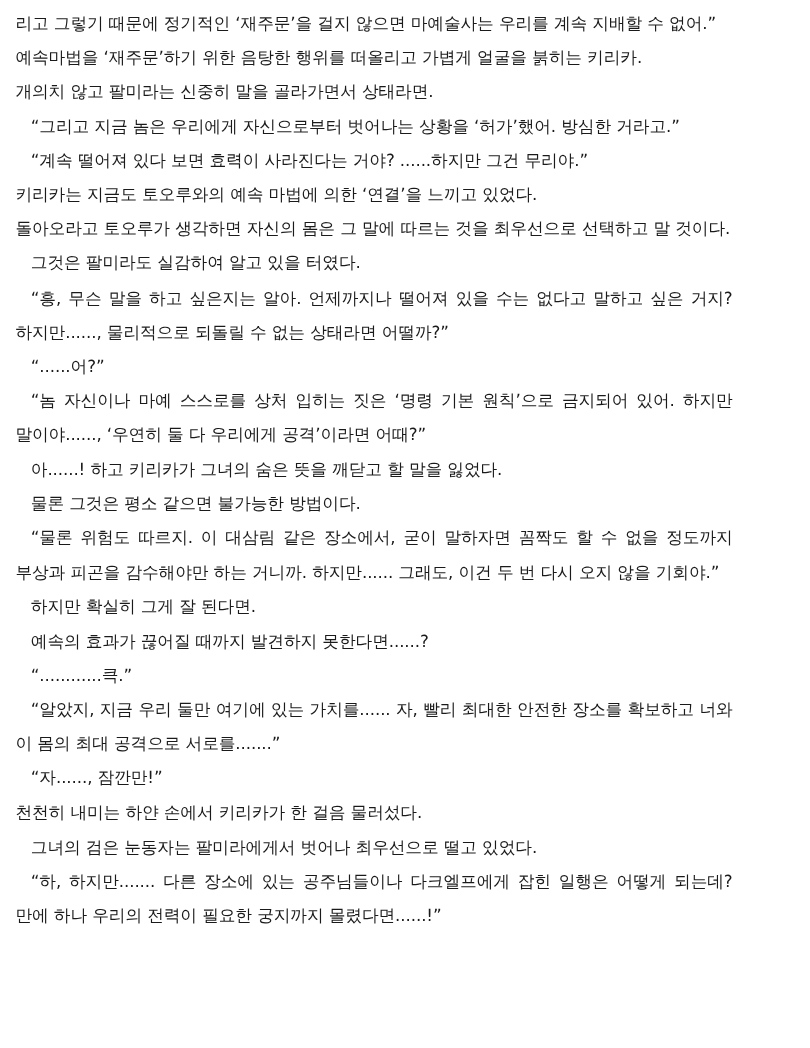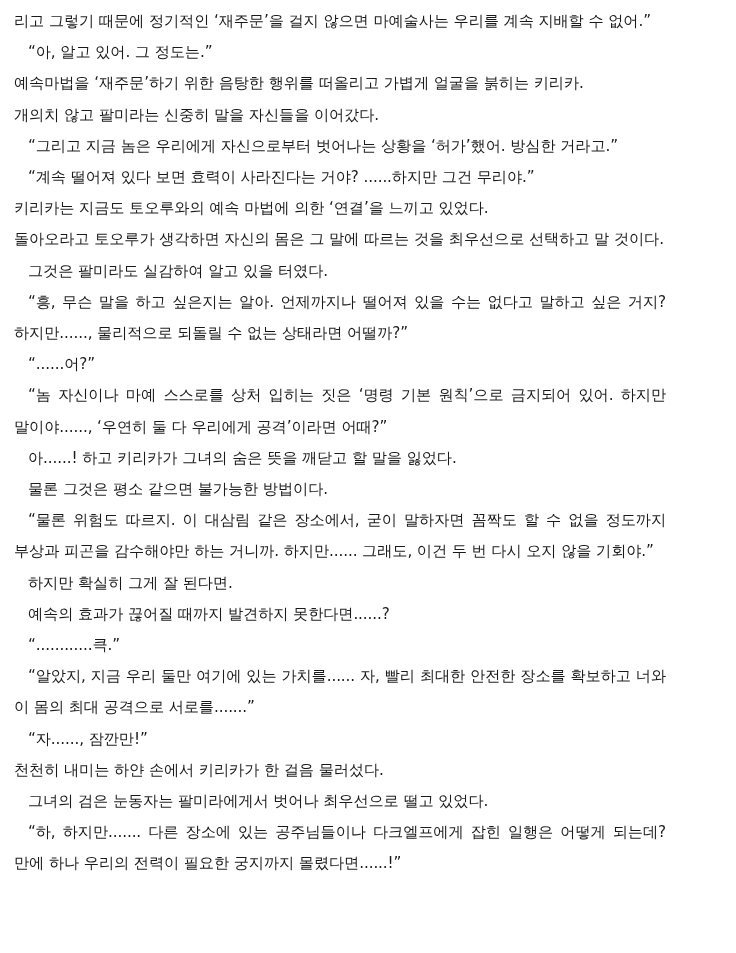--- a/index.html
+++ b/index.html
@@ -35,23 +35,22 @@
   }
   .noindent {
     text-indent: 0;
   }
 </style>
 </head>
 <body>
 
 <div id="page">
     <p class="para noindent">리고 그렇기 때문에 정기적인 ‘재주문’을 걸지 않으면 마예술사는 우리를 계속 지배할 수 없어.”</p>
-    <p class="para indent">“아, 알고 있어. 그 정도는.”</p>
     <p class="para noindent">예속마법을 ‘재주문’하기 위한 음탕한 행위를 떠올리고 가볍게 얼굴을 붉히는 키리카.</p>
-    <p class="para noindent">개의치 않고 팔미라는 신중히 말을 자신들을 이어갔다.</p>
+    <p class="para noindent">개의치 않고 팔미라는 신중히 말을 골라가면서 상태라면.</p>
     <p class="para indent">“그리고 지금 놈은 우리에게 자신으로부터 벗어나는 상황을 ‘허가’했어. 방심한 거라고.”</p>
     <p class="para indent">“계속 떨어져 있다 보면 효력이 사라진다는 거야? ......하지만 그건 무리야.”</p>
     <p class="para noindent">키리카는 지금도 토오루와의 예속 마법에 의한 ‘연결’을 느끼고 있었다.</p>
     <p class="para noindent">돌아오라고 토오루가 생각하면 자신의 몸은 그 말에 따르는 것을 최우선으로 선택하고 말 것이다.</p>
     <p class="para indent">그것은 팔미라도 실감하여 알고 있을 터였다.</p>
     <p class="para indent">“흥, 무슨 말을 하고 싶은지는 알아. 언제까지나 떨어져 있을 수는 없다고 말하고 싶은 거지? 하지만......, 물리적으로 되돌릴 수 없는 상태라면 어떨까?”</p>
     <p class="para indent">“......어?”</p>
     <p class="para indent">“놈 자신이나 마예 스스로를 상처 입히는 짓은 ‘명령 기본 원칙’으로 금지되어 있어. 하지만 말이야......, ‘우연히 둘 다 우리에게 공격’이라면 어때?”</p>
     <p class="para indent">아......! 하고 키리카가 그녀의 숨은 뜻을 깨닫고 할 말을 잃었다.</p>
     <p class="para indent">물론 그것은 평소 같으면 불가능한 방법이다.</p>

